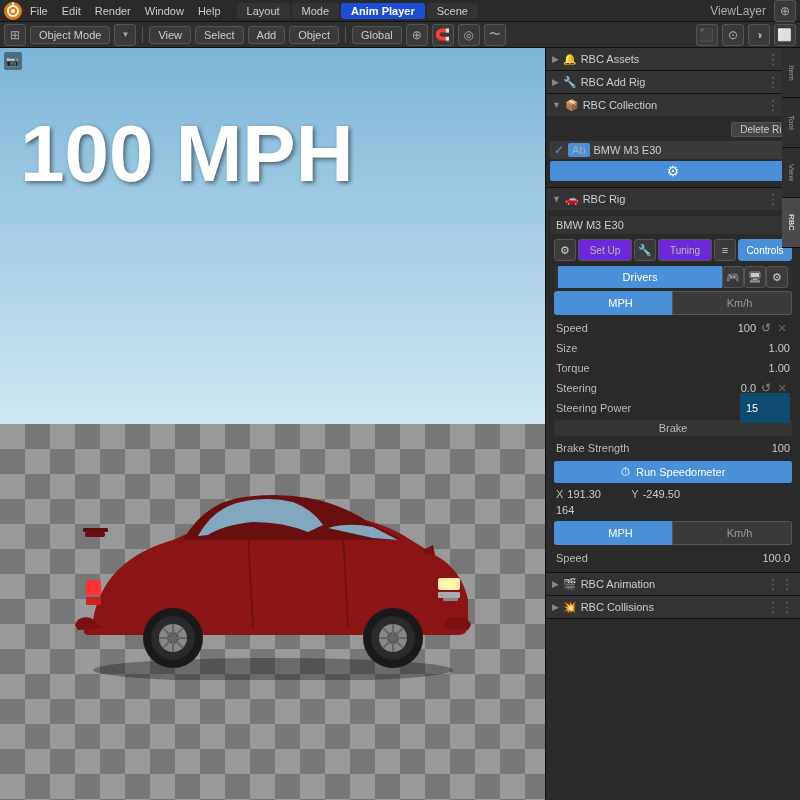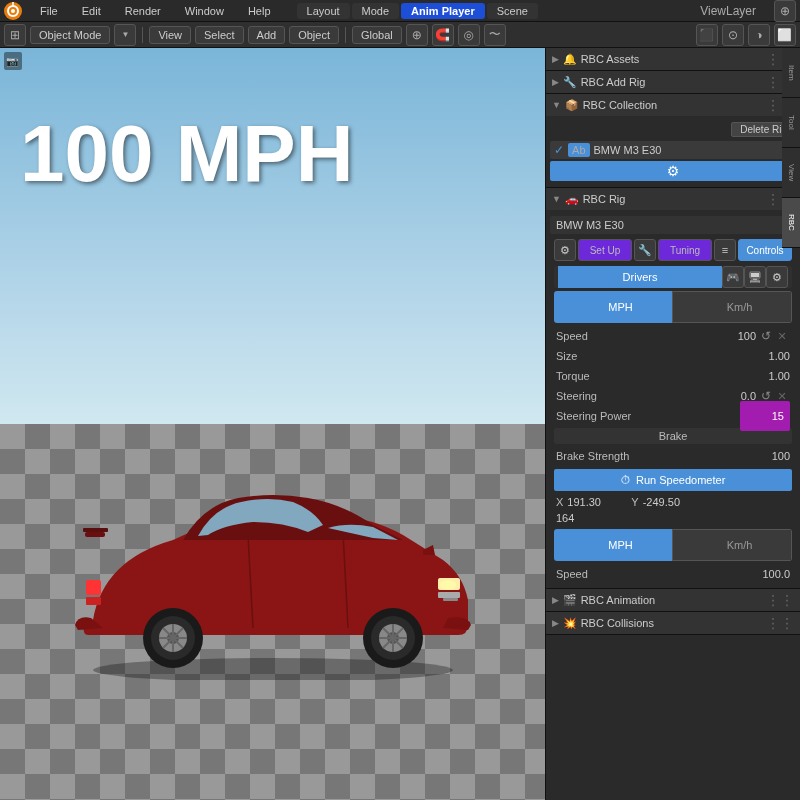--- a/index.html
+++ b/index.html
@@ -13,21 +13,21 @@
       color: #ccc;
     }
 
     
     .top-menu {
       height: 22px;
       background: #2a2a2a;
       display: flex;
       align-items: center;
       padding: 0 4px;
-      gap: 12px;
+      gap: 2px;
       border-bottom: 1px solid #111;
     }
     .top-menu-item {
       padding: 2px 6px;
       font-size: 11px;
       color: #ccc;
       cursor: pointer;
       border-radius: 3px;
     }
     .top-menu-tabs {
@@ -326,21 +326,21 @@
 
     
     .unit-toggle {
       display: flex;
       margin: 3px 4px;
       border-radius: 3px;
       overflow: hidden;
     }
     .unit-btn {
       flex: 1;
-      height: 32px;
+      height: 24px;
       display: flex;
       align-items: center;
       justify-content: center;
       font-size: 11px;
       cursor: pointer;
       padding-left: 15px;
     }
     .unit-btn.active {
       background: #4a90d9;
       color: #fff;
@@ -363,27 +363,27 @@
       font-size: 11px;
       color: #bbb;
     }
     .data-value {
       font-size: 11px;
       color: #ccc;
       min-width: 50px;
       text-align: right;
     }
     .data-value-blue {
-      background: #a21caf;
+      background: #0c4a6e;
       border-radius: 2px;
       padding: 9px 6px;
       font-size: 11px;
       color: #fff;
       min-width: 50px;
-      text-align: right;
+      text-align: left;
     }
     .reset-icon {
       width: 16px;
       height: 16px;
       display: flex;
       align-items: center;
       justify-content: center;
       font-size: 12px;
       color: #888;
       cursor: pointer;

